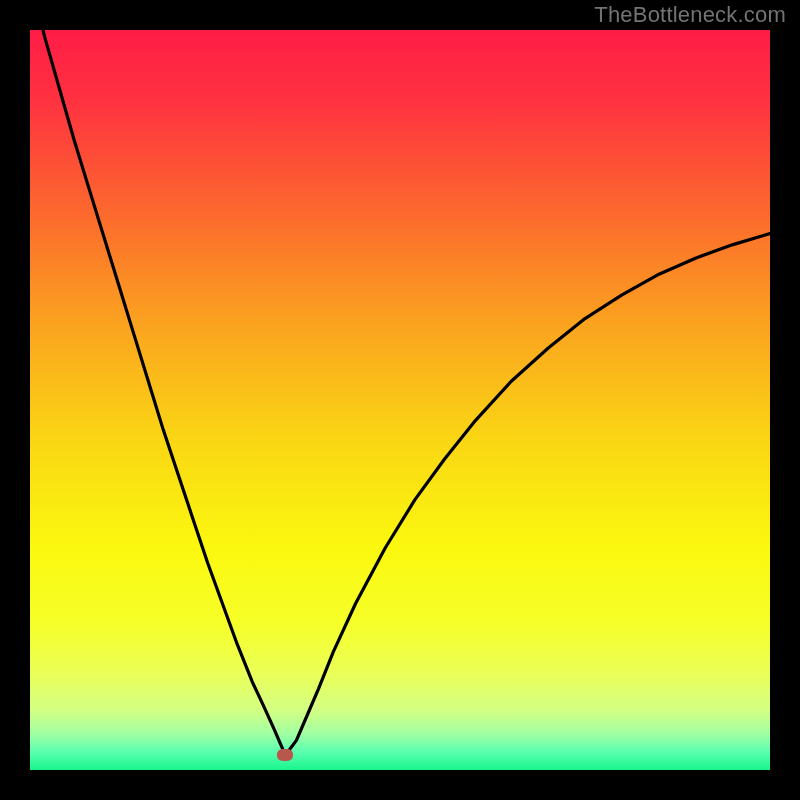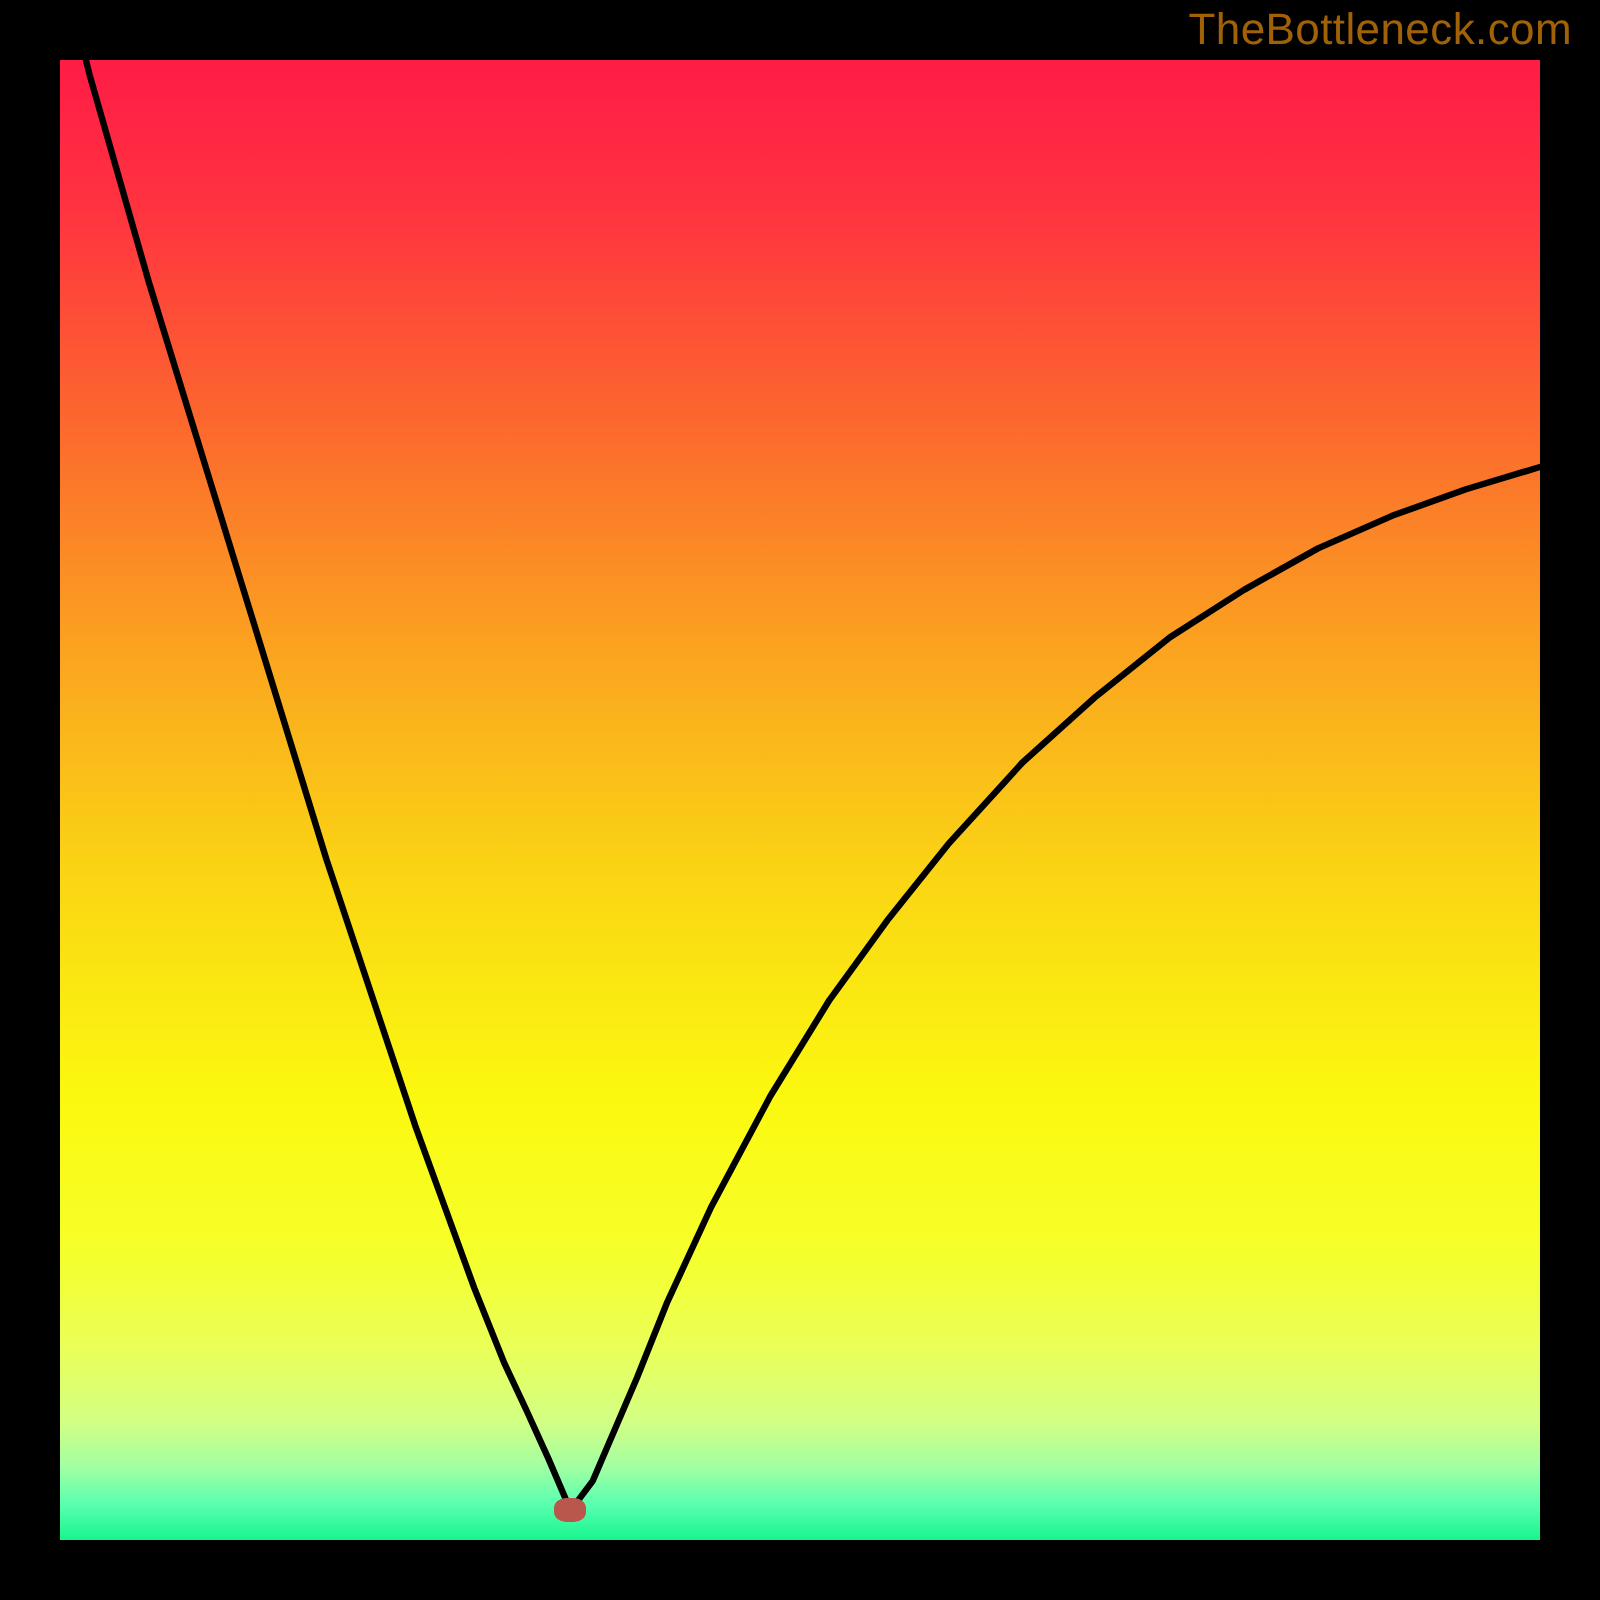--- a/index.html
+++ b/index.html
@@ -16,21 +16,21 @@
     top: 0;
     left: 0;
     width: 800px;
     height: 800px;
     background: #000;
   }
   .watermark {
     position: absolute;
     top: 2px;
     right: 14px;
-    color: #a16207;
+    color: #737373;
     font-size: 22px;
     font-weight: 400;
     letter-spacing: 0.2px;
     text-align: center;
   }
   .plot {
     position: absolute;
     left: 30px;
     top: 30px;
     width: 740px;

